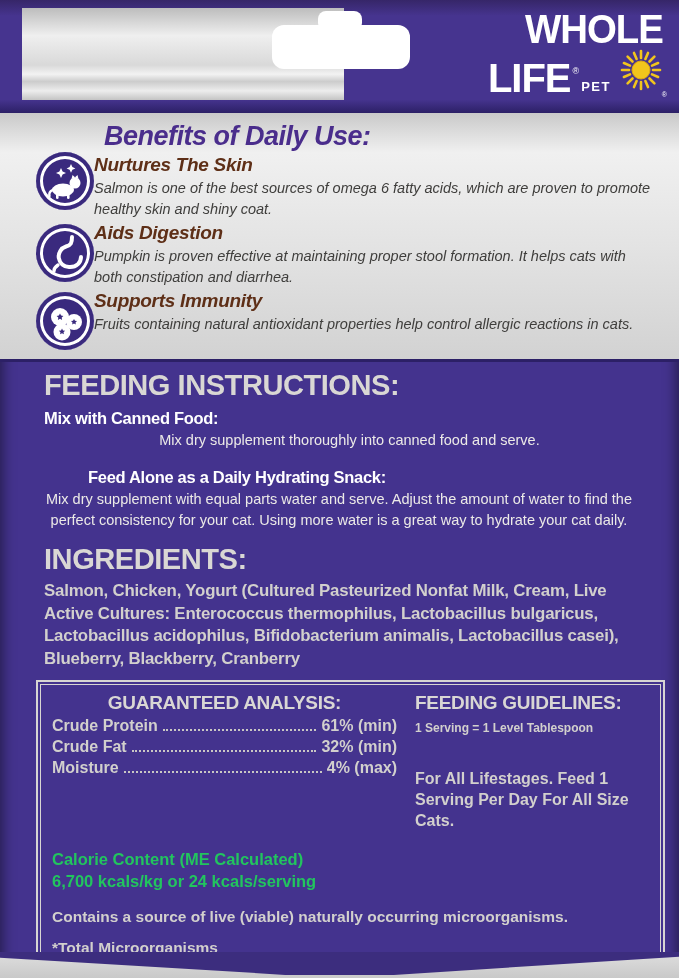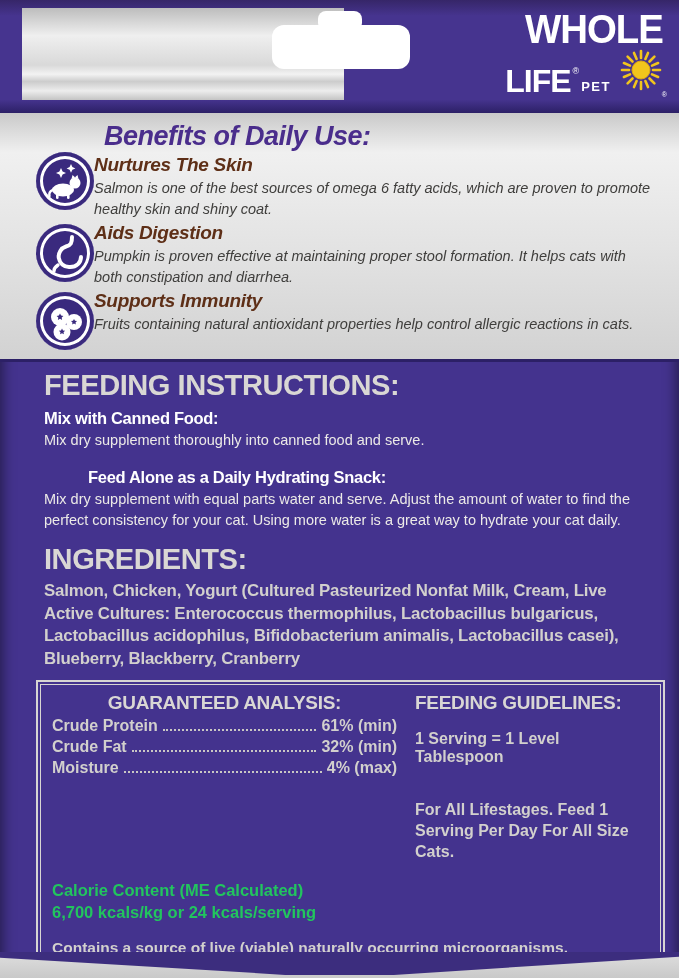--- a/index.html
+++ b/index.html
@@ -9,21 +9,21 @@
 
   
   .top-band { position:relative; height:113px; background:linear-gradient(180deg,#362668 0%,#46348f 14%,#46348f 88%,#2c2066 100%); }
   .seal-panel { position:absolute; left:22px; top:8px; width:322px; height:92px;
     background:linear-gradient(180deg,#bdbdbd 0%,#efefef 30%,#d9d9d9 62%,#f2f2f2 72%,#cccccc 80%,#ededed 90%,#c4c4c4 100%); }
   .sticker { position:absolute; left:272px; top:25px; width:138px; height:44px; background:#ffffff; border-radius:12px; }
   .sticker::before { content:""; position:absolute; left:46px; top:-14px; width:44px; height:20px; background:#ffffff; border-radius:8px; }
   .logo { position:absolute; right:16px; top:10px; width:210px; text-align:right; color:#fff; }
   .logo .row1 { font-size:40px; font-weight:bold; letter-spacing:-1px; line-height:.95; transform:scaleX(.96); transform-origin:right; }
   .logo .row2 { display:flex; justify-content:flex-end; align-items:flex-end; gap:2px; }
-  .logo .word2 { font-size:32px; font-weight:bold; letter-spacing:-1px; line-height:.9; }
+  .logo .word2 { font-size:40px; font-weight:bold; letter-spacing:-1px; line-height:.9; }
   .logo .reg  { font-size:9px; vertical-align:top; position:relative; top:-20px; }
   .logo .sub  { font-size:13px; font-weight:bold; letter-spacing:1.5px; padding-bottom:2px; }
   .sun-wrap { position:relative; margin-left:6px; }
   .sun-reg { position:absolute; right:-4px; bottom:-2px; font-size:7px; color:#fff; }
 
   
   .benefits { height:249px; background:linear-gradient(180deg,#c9c9c9 0%,#f0f0f0 16%,#e3e3e3 55%,#d2d2d2 100%);
               padding:6px 26px 0 36px; border-bottom:3px solid #2c2066;font-style:italic; }
   .benefits-heading { color:#4a2d8c; font-size:27px; font-weight:bold; letter-spacing:-.5px; margin:2px 0 0 68px; }
   .benefit { display:flex; margin-top:2px; }
@@ -32,36 +32,36 @@
   .badge svg { width:58px; height:58px; display:block; }
   .benefit-body { flex:1; }
   .benefit-title { color:#5e2f17; font-size:19px; font-weight:bold; letter-spacing:-.3px; }
   .benefit-text { color:#3f3e3c; font-size:14.5px; line-height:1.45; margin-top:2px; }
   .benefit:nth-child(2) .benefit-title { margin-top:4px; }
 
   
   .main { padding:6px 24px 0 44px; color:#e8e7e4; }
   .h-big { color:#d9d7d4; font-size:30px; font-weight:bold; letter-spacing:-.5px; transform:scaleX(.97); transform-origin:left; }
   .sub-title { color:#ffffff; font-size:16.5px; font-weight:bold; letter-spacing:-.3px; margin-top:7px; }
-  .body-text { color:#eceae7; font-size:14.5px; line-height:1.4; margin-top:2px; }
+  .body-text { color:#eceae7; font-size:14.5px; line-height:1.4; margin-top:2px;text-align:center; }
   .gap { height:12px; }
   .ingredients-text { color:#d2d0cd; font-size:17px; font-weight:bold; letter-spacing:-.2px; line-height:1.33; margin-top:4px; transform:scaleX(.99); transform-origin:left; }
 
   
   .ga-box { margin:10px -10px 0 -8px; border:2px solid #d8d6d3; box-shadow: inset 0 0 0 2px #44338e, inset 0 0 0 3px #d8d6d3;
             padding:10px 14px 12px 14px; }
   .ga-columns { display:flex; gap:18px; }
   .ga-left { flex:0 0 345px;text-align:center; }
   .ga-right { flex:1; }
   .h-med { color:#d9d7d4; font-size:19px; font-weight:bold; letter-spacing:-.3px; }
   .ga-row { display:flex; align-items:baseline; color:#d2d0cd; font-size:16px; font-weight:bold; margin-top:3px; }
   .ga-label { white-space:nowrap; }
   .leader { flex:1; border-bottom:2px dotted #c9c7c4; margin:0 5px 3px 5px; min-width:20px; }
   .ga-value { white-space:nowrap; }
-  .gl-serving { color:#d2d0cd; font-size:16px; font-weight:bold; margin-top:16px; }
+  .gl-serving { color:#d2d0cd; font-size:12px; font-weight:bold; margin-top:7px; }
   .gl-note { color:#d2d0cd; font-size:16px; font-weight:bold; margin-top:34px; line-height:1.3; }
   .cal-block { margin-top:16px; color:#22c55e; font-size:16.5px; font-weight:bold; line-height:1.35; }
   .contains { margin-top:16px; color:#d2d0cd; font-size:15.5px; font-weight:bold; }
   .micro { margin-top:12px; color:#d2d0cd; font-size:15.5px; font-weight:bold; line-height:1.3; }
 
   
   .bottom-curve { position:absolute; left:0; bottom:0; width:679px; height:26px; background:linear-gradient(180deg,#dfdfdf,#c9c9c9); }
   .bottom-curve .purple-v { width:100%; height:100%;
     clip-path: polygon(0 0, 100% 0, 100% 18%, 58% 88%, 42% 88%, 0 22%);
     background:#3c2d7e; }

